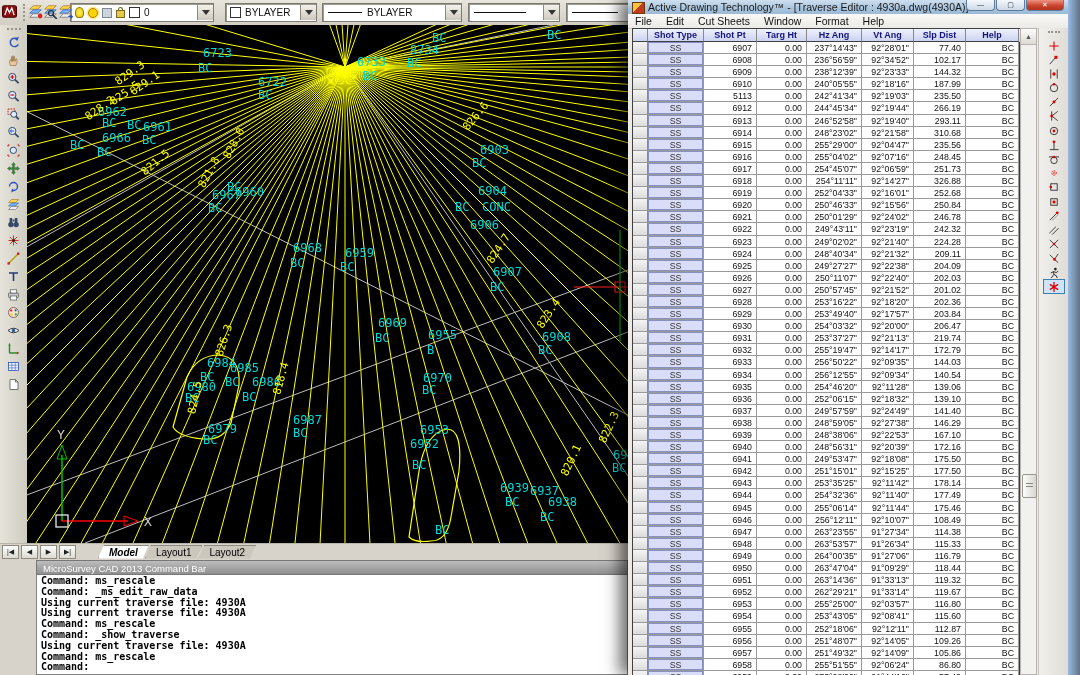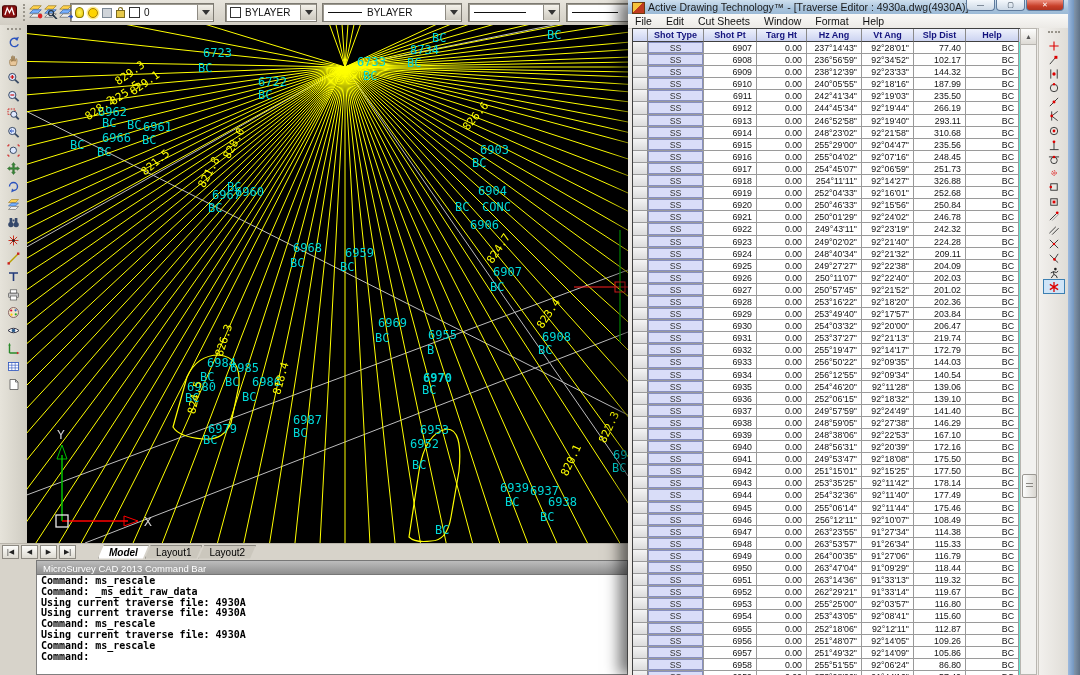--- a/index.html
+++ b/index.html
@@ -71,21 +71,21 @@
   .winbtn{position:absolute;top:0;height:10px;border:1px solid #5e7a9c;border-top:none;
           border-radius:0 0 4px 4px;background:linear-gradient(#f4f8fc,#cdd9e6);cursor:pointer}
   .winbtn.close{background:linear-gradient(#ef9180,#c8402a 60%,#b03320)}
   .winbtn span{display:block;text-align:center;font-size:7px;line-height:9px;color:#234}
   .winbtn.close span{color:#fff}
   #emenubar{left:0;top:14px;width:446px;height:14px;background:linear-gradient(#faf9f7,#eceae6);
             border-bottom:1px solid #cfccc6;display:flex;align-items:center}
   .menu-item{font-size:10.5px;color:#111;padding:4px 7px;cursor:pointer}
 
   
-  #tablewrap{left:4px;top:28px;width:388px;height:647px;border-left:1px solid #404040;background:#5eead4;overflow:hidden}
+  #tablewrap{left:4px;top:28px;width:388px;height:647px;border-left:1px solid #404040;background:#0c4a6e;overflow:hidden}
   .trow{display:grid;grid-template-columns:15px 56px 53px 50px 55px 52px 52px 53px;height:12.1px}
   .trow.head{height:13px;background:linear-gradient(#eef1fc,#c9d1f0);border-top:1px solid #404040}
   .hcell{font-size:9px;font-weight:bold;color:#14147e;text-align:center;line-height:13px;
          border-right:1px solid #8a8a8a;border-bottom:1px solid #404040;overflow:hidden}
   .selcell{background:linear-gradient(#f4f4f4,#dcdcdc);border-right:1px solid #8a8a8a;border-bottom:1px solid #9a9a9a}
   .cell{font-size:8.8px;color:#111;line-height:12px;border-right:1px solid #9a9a9a;border-bottom:1px solid #9a9a9a;
         text-align:right;padding-right:4px;overflow:hidden;cursor:cell;background:#fff}
   .cell.st{background:#d9ddf8;text-align:center;padding-right:0;color:#333;
            box-shadow:inset 0 0 0 1px #8890c0}
   
@@ -453,21 +453,21 @@
     <div class="plabel" style="left: 466px; top: 242px; color: rgb(0, 217, 217);">6907</div>
     <div class="plabel" style="left: 463px; top: 257px; color: rgb(0, 217, 217);">BC</div>
     <div class="plabel" style="left: 266px; top: 218px; color: rgb(0, 217, 217);">6968</div>
     <div class="plabel" style="left: 263px; top: 233px; color: rgb(0, 217, 217);">BC</div>
     <div class="plabel" style="left: 351px; top: 293px; color: rgb(0, 217, 217);">6969</div>
     <div class="plabel" style="left: 348px; top: 308px; color: rgb(0, 217, 217);">BC</div>
     <div class="plabel" style="left: 401px; top: 305px; color: rgb(0, 217, 217);">6955</div>
     <div class="plabel" style="left: 400px; top: 320px; color: rgb(0, 217, 217);">B</div>
     <div class="plabel" style="left: 515px; top: 307px; color: rgb(0, 217, 217);">6908</div>
     <div class="plabel" style="left: 511px; top: 320px; color: rgb(0, 217, 217);">BC</div>
-    <div class="plabel" style="left: 396px; top: 348px; color: rgb(0, 217, 217); font-weight: bold;">6970</div>
+    <div class="plabel" style="left: 396px; top: 348px; color: rgb(0, 217, 217);">6970</div>
     <div class="plabel" style="left: 395px; top: 360px; color: rgb(0, 217, 217);">BC</div>
     <div class="plabel" style="left: 180px; top: 333px; color: rgb(0, 217, 217);">6984</div>
     <div class="plabel" style="left: 203px; top: 338px; color: rgb(0, 217, 217);">6985</div>
     <div class="plabel" style="left: 173px; top: 347px; color: rgb(0, 217, 217);">BC</div>
     <div class="plabel" style="left: 198px; top: 352px; color: rgb(0, 217, 217);">BC</div>
     <div class="plabel" style="left: 225px; top: 352px; color: rgb(0, 217, 217);">6986</div>
     <div class="plabel" style="left: 160px; top: 357px; color: rgb(0, 217, 217);">6980</div>
     <div class="plabel" style="left: 158px; top: 368px; color: rgb(0, 217, 217);">BC</div>
     <div class="plabel" style="left: 215px; top: 367px; color: rgb(0, 217, 217);">BC</div>
     <div class="plabel" style="left: 181px; top: 399px; color: rgb(0, 217, 217);">6979</div>
@@ -516,20 +516,21 @@
     </span>
 </div>
 
 <div class="abs" id="cmdtitle">MicroSurvey CAD 2013 Command Bar</div>
 <div class="abs" id="cmdbody">
     <div class="cmdline">Command: ms_rescale</div>
     <div class="cmdline">Command: _ms_edit_raw_data</div>
     <div class="cmdline">Using current traverse file: 4930A</div>
     <div class="cmdline">Using current traverse file: 4930A</div>
     <div class="cmdline">Command: ms_rescale</div>
+    <div class="cmdline">Command: _show_traverse</div>
     <div class="cmdline">Using current traverse file: 4930A</div>
     <div class="cmdline">Command: ms_rescale</div>
     <div class="cmdline">Command:</div>
   </div>
 
 <div class="abs" id="editor">
   <div class="abs" id="etitle">
     <span class="appicon"></span>
     <span class="ttext">Active Drawing Technology™ - [Traverse Editor : 4930a.dwg(4930A)]</span>
   </div>
@@ -600,21 +601,21 @@
           <div class="cell">6910</div>
           <div class="cell">0.00</div>
           <div class="cell">240°05'55"</div>
           <div class="cell">92°18'16"</div>
           <div class="cell">187.99</div>
           <div class="cell">BC</div>
         </div>
         <div class="trow">
           <div class="selcell"></div>
           <div class="cell st">SS</div>
-          <div class="cell">6911</div>
+          <div class="cell">5113</div>
           <div class="cell">0.00</div>
           <div class="cell">242°41'34"</div>
           <div class="cell">92°19'03"</div>
           <div class="cell">235.50</div>
           <div class="cell">BC</div>
         </div>
         <div class="trow">
           <div class="selcell"></div>
           <div class="cell st">SS</div>
           <div class="cell">6912</div>

